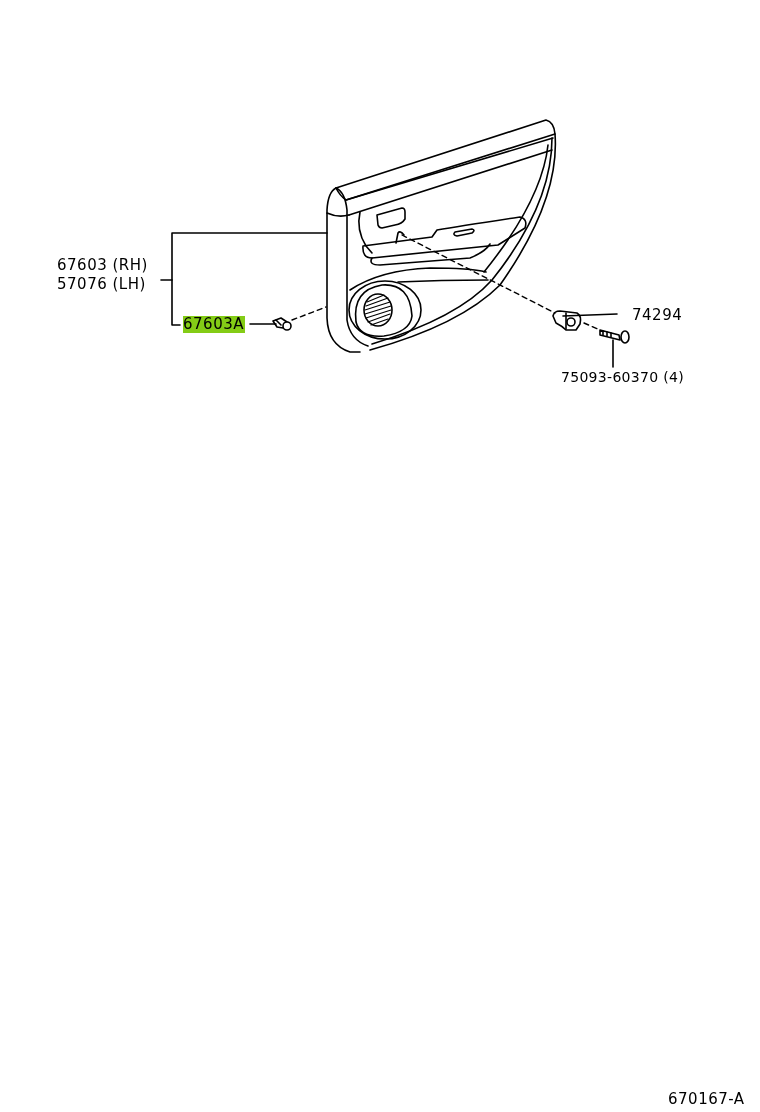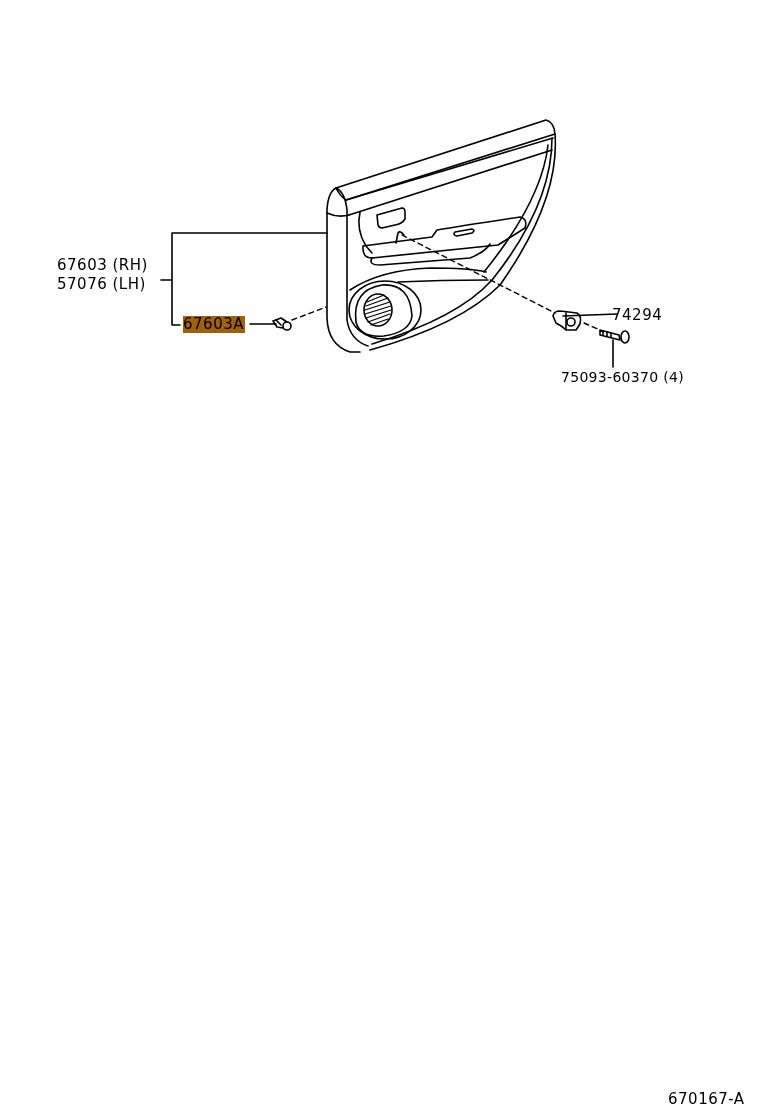--- a/index.html
+++ b/index.html
@@ -32,22 +32,22 @@
     white-space: nowrap;
     background: transparent;
     text-align: right;
   }
   .label-small {
     font-size: 14px;
     letter-spacing: 0.3px;
   }
   #label-67603 { left: 57px; top: 257px; }
   #label-67604 { left: 57px; top: 276px; }
-  #label-67603a { left: 183px; top: 316px; background: #a16207; padding-right: 1px; }
-  #label-74294 { left: 612px; top: 307px; }
+  #label-67603a { left: 183px; top: 316px; background: #84cc16; padding-right: 1px; }
+  #label-74294 { left: 632px; top: 307px; }
   #label-screw { left: 561px; top: 369px; }
   #label-figure-code { left: 668px; top: 1091px; font-size: 15px; }
 </style>
 </head>
 <body>
 
 <svg id="diagram-canvas" width="760" height="1112" viewBox="0 0 760 1112" xmlns="http://www.w3.org/2000/svg" fill="none" stroke="#000" stroke-width="1.6" stroke-linecap="round" stroke-linejoin="round">
 
   <g>
 

